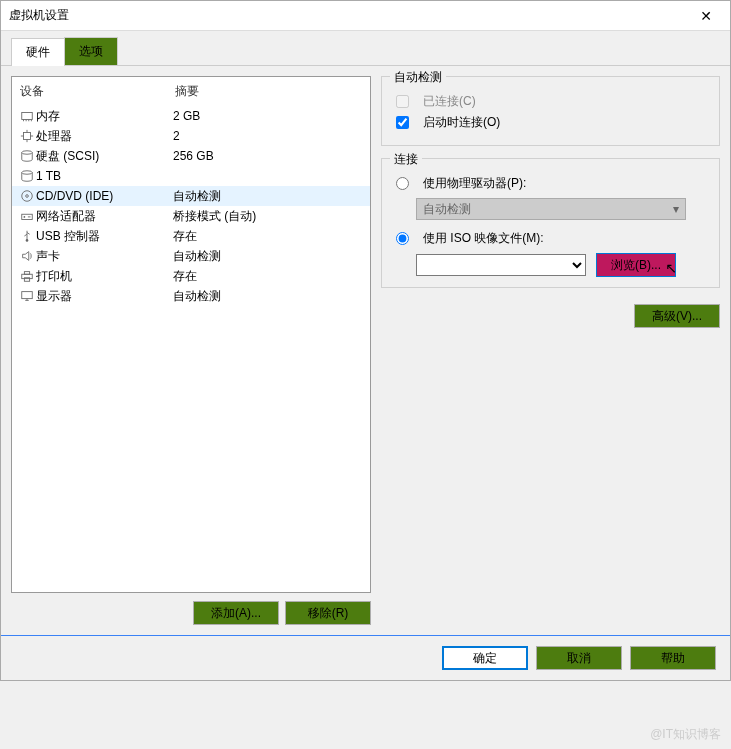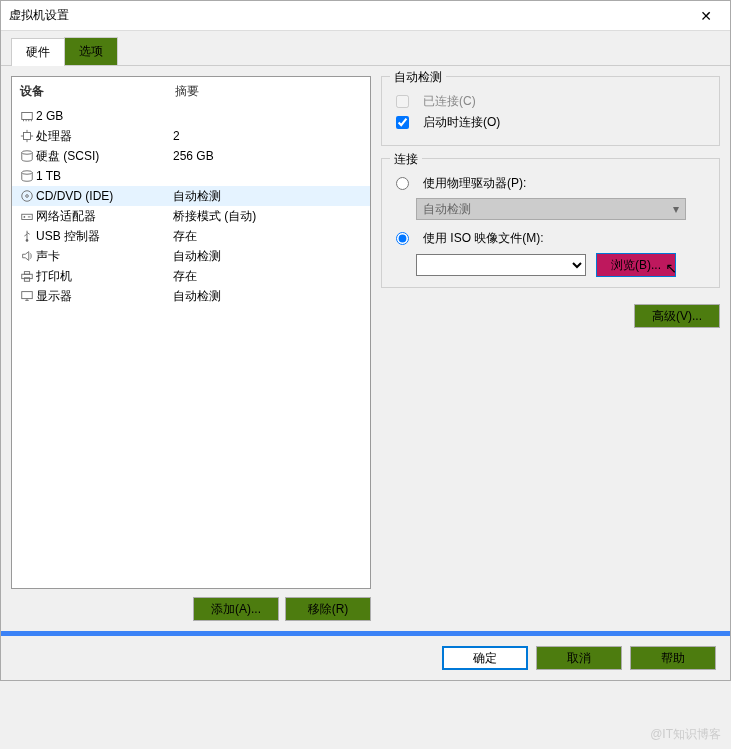--- a/index.html
+++ b/index.html
@@ -8,42 +8,42 @@
 .titlebar { height: 30px; display: flex; align-items: center; padding: 0 8px; background: #fff; border-bottom: 1px solid #ddd; }
 .titlebar .title { flex: 1; }
 .titlebar .close { width: 32px; text-align: center; font-size: 14px; cursor: pointer; }
 .tabs { display: flex; padding: 6px 10px 0 10px; background: #f0f0f0; border-bottom: 1px solid #ccc; }
 .tab { padding: 5px 14px; border: 1px solid #ccc; border-bottom: none; margin-right: -1px; background: #4d7c0f; cursor: pointer; }
 .tab.active { background: #fff; position: relative; top: 1px; }
 .content { flex: 1; display: flex; padding: 10px; gap: 10px; background: #f0f0f0; }
 .left-panel { width: 360px; display: flex; flex-direction: column; }
 .list-container { flex: 1; border: 1px solid #999; background: #fff; display: flex; flex-direction: column; }
 .list-header { display: flex; padding: 6px 8px; font-weight: normal; color: #333; }
-.col-device { width: 155px; font-weight: bold; }
+.col-device { width: 155px; }
 .col-summary { flex: 1; }
 .list-body { flex: 1; overflow: auto; }
 .list-row { display: flex; align-items: center; padding: 2px 6px; height: 20px; cursor: pointer; }
 .list-row.selected { background: #e5f3ff; }
 .list-row .icon { width: 18px; text-align: center; color: #666; font-size: 11px; }
 .list-row .dev { width: 137px; }
 .list-row .sum { flex: 1; }
 .left-buttons { display: flex; justify-content: flex-end; gap: 6px; margin-top: 8px; }
 .btn { min-width: 86px; height: 24px; padding: 0 12px; background: #4d7c0f; border: 1px solid #adadad; cursor: pointer; }
 .right-panel { flex: 1; display: flex; flex-direction: column; gap: 12px; }
 .group { border: 1px solid #d0d0d0; padding: 12px 10px 10px 10px; position: relative; }
 .group-title { position: absolute; top: -8px; left: 8px; background: #f0f0f0; padding: 0 4px; }
 .cb-row, .rb-row { display: flex; align-items: center; gap: 14px; margin: 4px 0 4px 4px; }
 .cb-row input, .rb-row input { margin: 0; }
 .indented { margin-left: 24px; margin-top: 6px; }
 .dropdown-disabled { width: 270px; height: 22px; background: #ccc; border: 1px solid #aaa; color: #666; padding: 2px 6px; display: flex; align-items: center; justify-content: space-between; }
 .dropdown-enabled { width: 170px; height: 22px; background: #fff; border: 1px solid #7a7a7a; }
 .iso-row { display: flex; align-items: center; gap: 10px; margin-left: 24px; margin-top: 6px; }
 .browse-btn { min-width: 80px; height: 24px; background: #be185d; border: 1px solid #0078d7; cursor: pointer; padding: 0 8px; }
 .adv-row { display: flex; justify-content: flex-end; margin-top: 4px; }
-.footer { display: flex; justify-content: flex-end; gap: 8px; padding: 10px 14px; border-top: 5px solid #3b82f6; background: #f0f0f0; }
+.footer { display: flex; justify-content: flex-end; gap: 8px; padding: 10px 14px; border-top: 1px solid #3b82f6; background: #f0f0f0; }
 .btn-primary { min-width: 86px; height: 24px; background: #fff; border: 2px solid #0078d7; cursor: pointer; }
 .cursor-arrow { position: absolute; font-size: 14px; color: #000; pointer-events: none; }
 .checkbox-disabled { color: #888; }
 svg.ico { width: 14px; height: 14px; vertical-align: middle; }
 </style>
 </head>
 <body>
 
 <div class="window">
   <div class="titlebar">
@@ -65,20 +65,21 @@
         </div>
         <div class="list-body" id="list-body">
             <div class="list-row">
               <span class="icon"><svg class="ico" viewBox="0 0 16 16">
                   <rect x="2" y="4" width="12" height="8" fill="none" stroke="#666"></rect>
                   <line x1="4" y1="12" x2="4" y2="14" stroke="#666"></line>
                   <line x1="7" y1="12" x2="7" y2="14" stroke="#666"></line>
                   <line x1="10" y1="12" x2="10" y2="14" stroke="#666"></line>
                   <line x1="13" y1="12" x2="13" y2="14" stroke="#666"></line>
                 </svg></span>
+              <span class="dev">内存</span>
               <span class="sum">2 GB</span>
             </div>
             <div class="list-row">
               <span class="icon"><svg class="ico" viewBox="0 0 16 16">
                   <rect x="4" y="4" width="8" height="8" fill="none" stroke="#666"></rect>
                   <line x1="8" y1="1" x2="8" y2="4" stroke="#666"></line>
                   <line x1="8" y1="12" x2="8" y2="15" stroke="#666"></line>
                   <line x1="1" y1="8" x2="4" y2="8" stroke="#666"></line>
                   <line x1="12" y1="8" x2="15" y2="8" stroke="#666"></line>
                 </svg></span>

